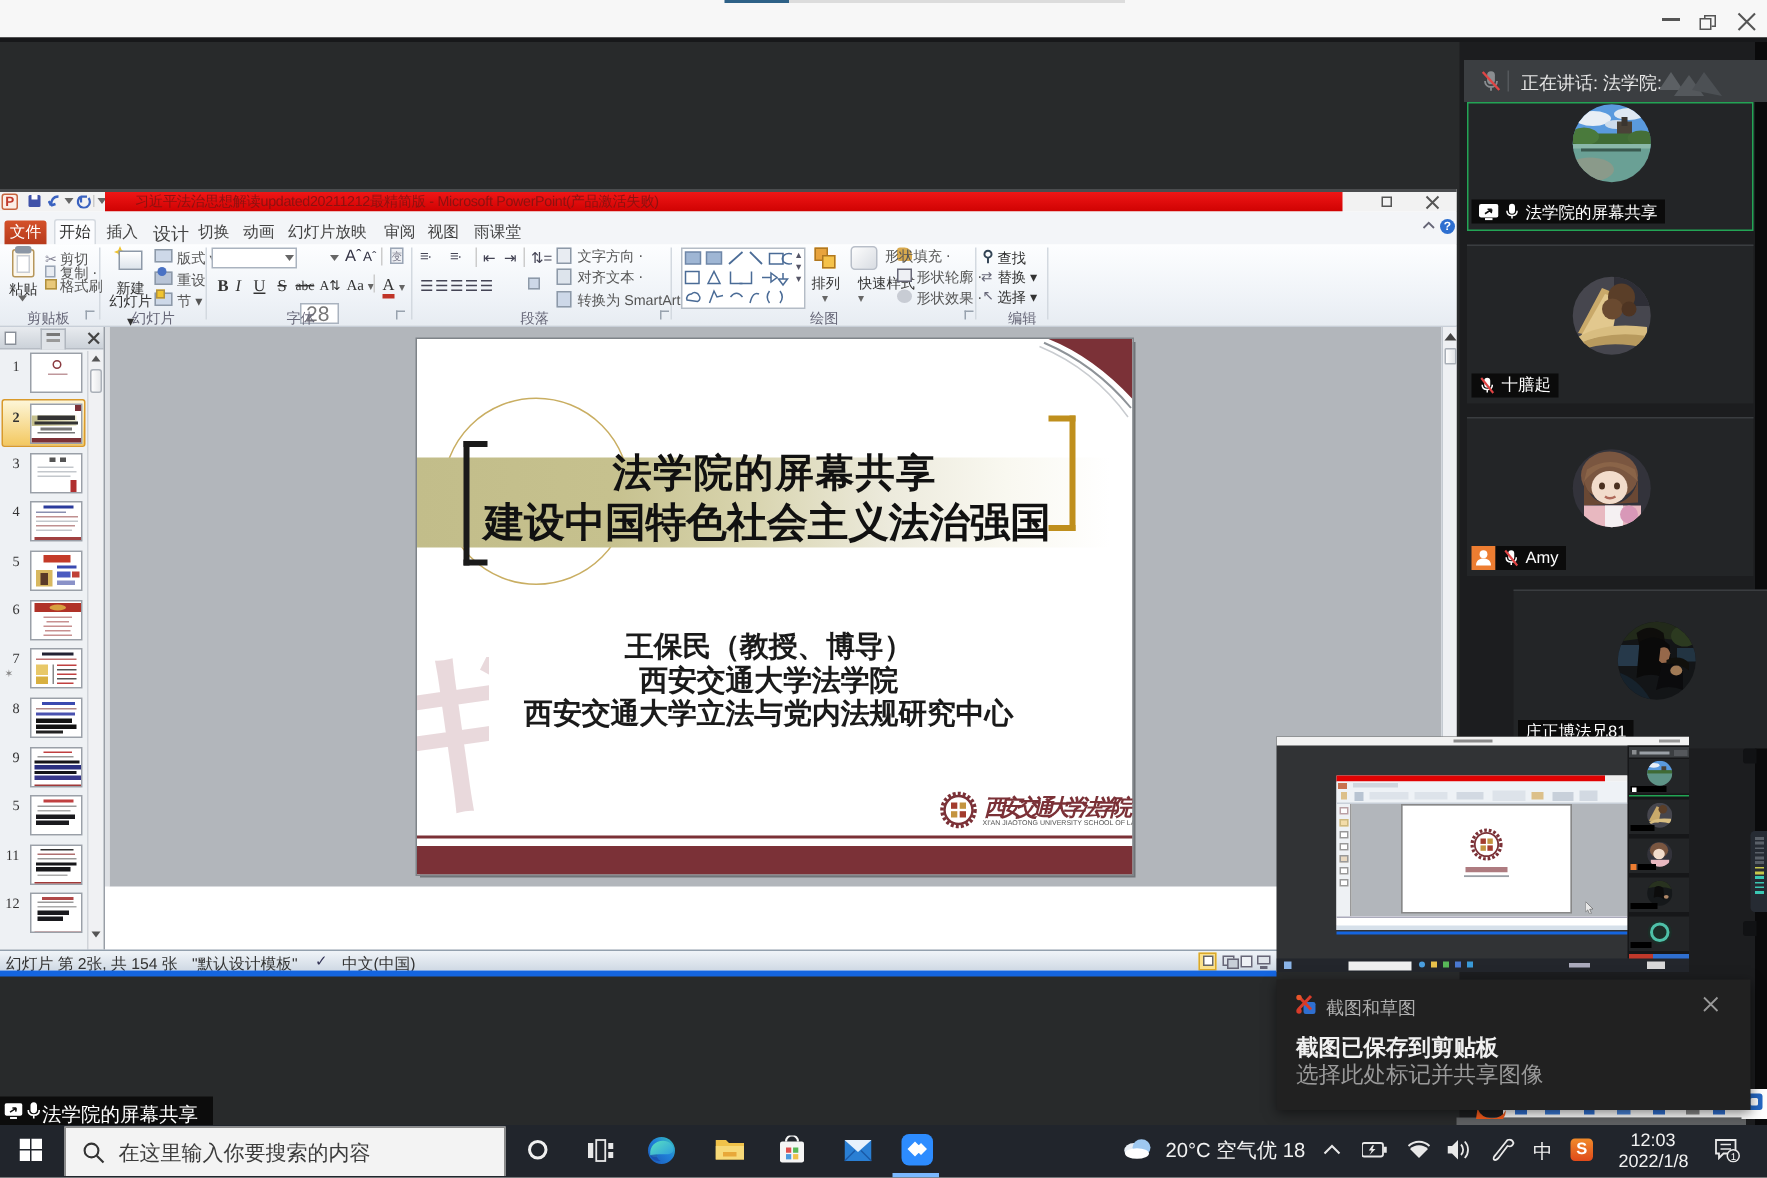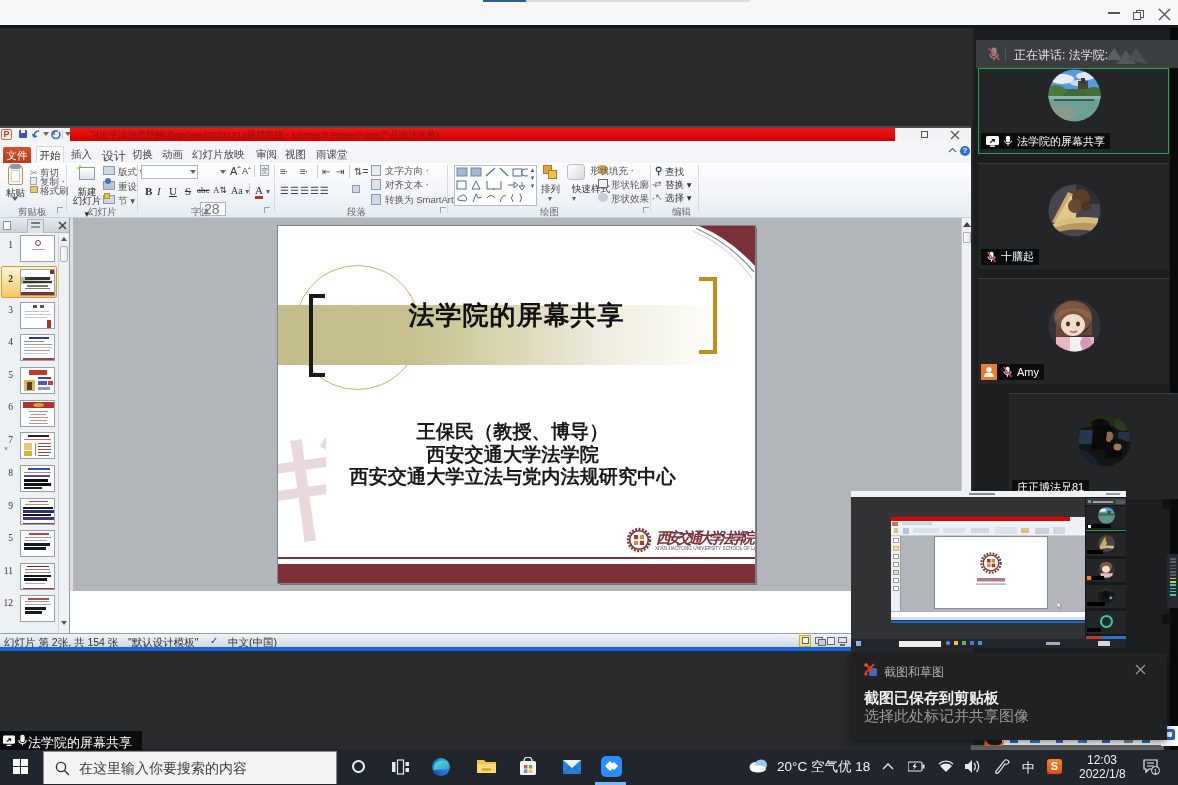--- a/index.html
+++ b/index.html
@@ -359,20 +359,21 @@
         <path d="M14 0 L70 0 L70 40 Q44 12 14 0 Z" fill="#7b3137"></path>
       </svg>
 
       <div class="abs" style="left:0;top:79px;width:462px;height:60px;background:linear-gradient(90deg,#c2bd8a 0%,#c6c18e 28%,#d8d4ae 48%,#eceadc 68%,#f9f8f0 85%,rgba(255,255,255,0));"></div>
 
       <div class="abs" style="left:31px;top:68px;width:16px;height:83px;border:4.2px solid #1a1a1a;border-right:none;"></div>
 
       <div class="abs" style="left:421px;top:51px;width:18px;height:77px;border:4px solid #bf8f1d;border-left:none;"></div>
 
       <div class="abs" style="left:0;top:75px;width:477px;text-align:center;font-weight:bold;color:#111;font-size:26px;line-height:29px;letter-spacing:1px;">法学院的屏幕共享</div>
+      <div class="abs" style="left:-5px;top:107px;width:477px;text-align:center;font-weight:bold;color:#111;font-size:27px;line-height:30px;">建设中国特色社会主义法治强国</div>
 
       <div class="abs" style="left:-4px;top:195px;width:477px;text-align:center;font-weight:bold;color:#1a1a1a;font-size:19.2px;line-height:22.6px;">王保民（教授、博导）<br>西安交通大学法学院<br>西安交通大学立法与党内法规研究中心</div>
 
       <div class="abs" style="left:-20px;top:212px;width:68px;height:124px;color:rgba(176,120,128,.28);font-size:105px;line-height:112px;font-weight:bold;font-family:'Liberation Serif',serif;overflow:hidden;">
           <div style="transform:rotate(-8deg);">书</div>
         </div>
 
       <svg class="abs" style="left:348px;top:301px;" width="26" height="26" viewBox="0 0 26 26">
         <circle cx="13" cy="13" r="11" fill="none" stroke="#7b3137" stroke-width="2.4" stroke-dasharray="2 1.4"></circle>
         <circle cx="13" cy="13" r="9.3" fill="#fff" stroke="#7b3137" stroke-width="1.6"></circle>

